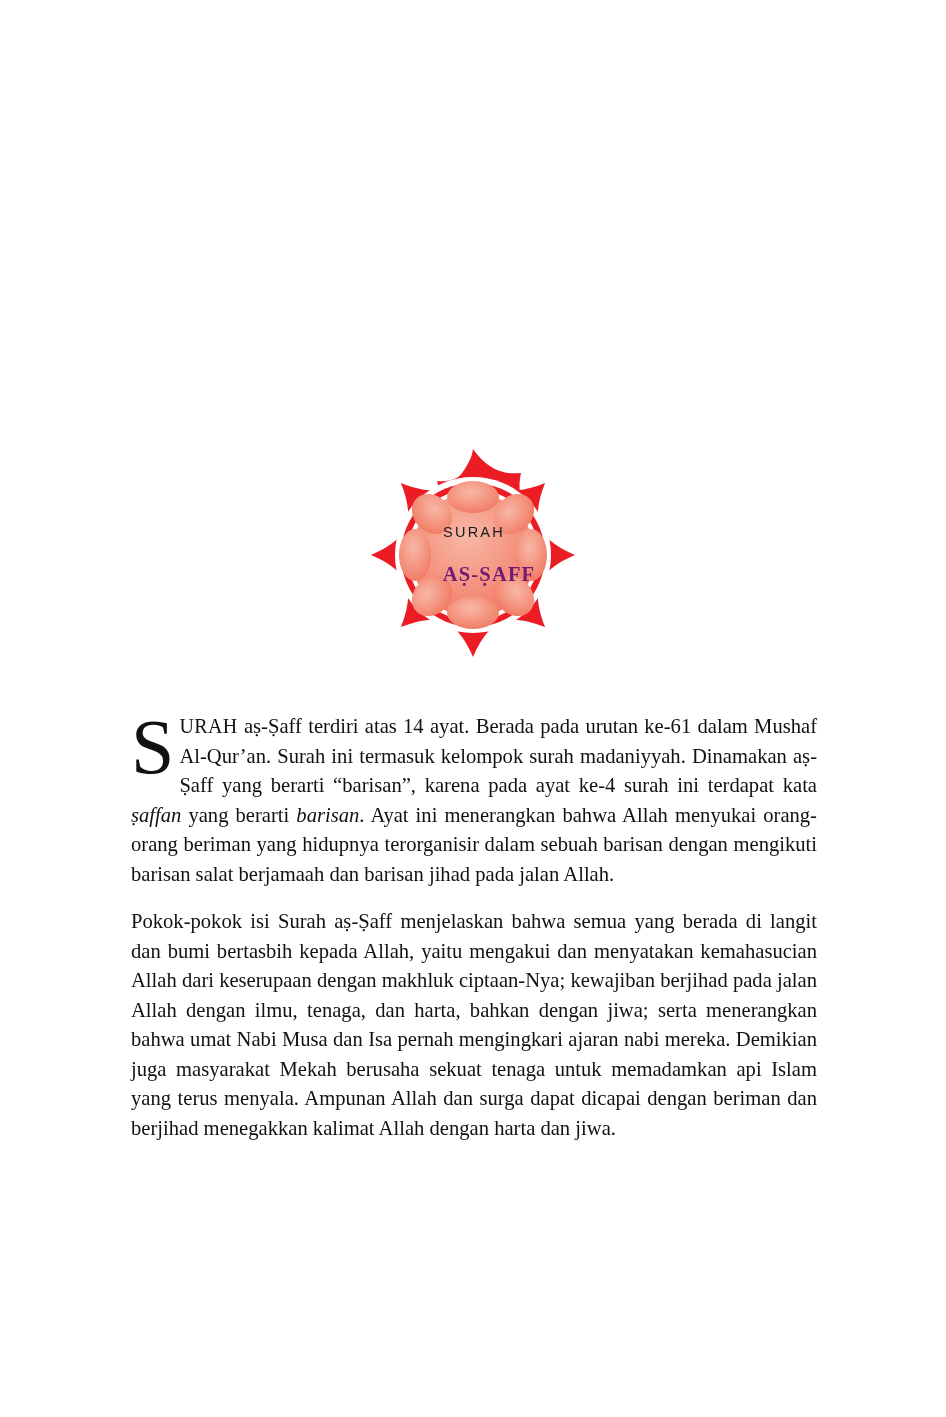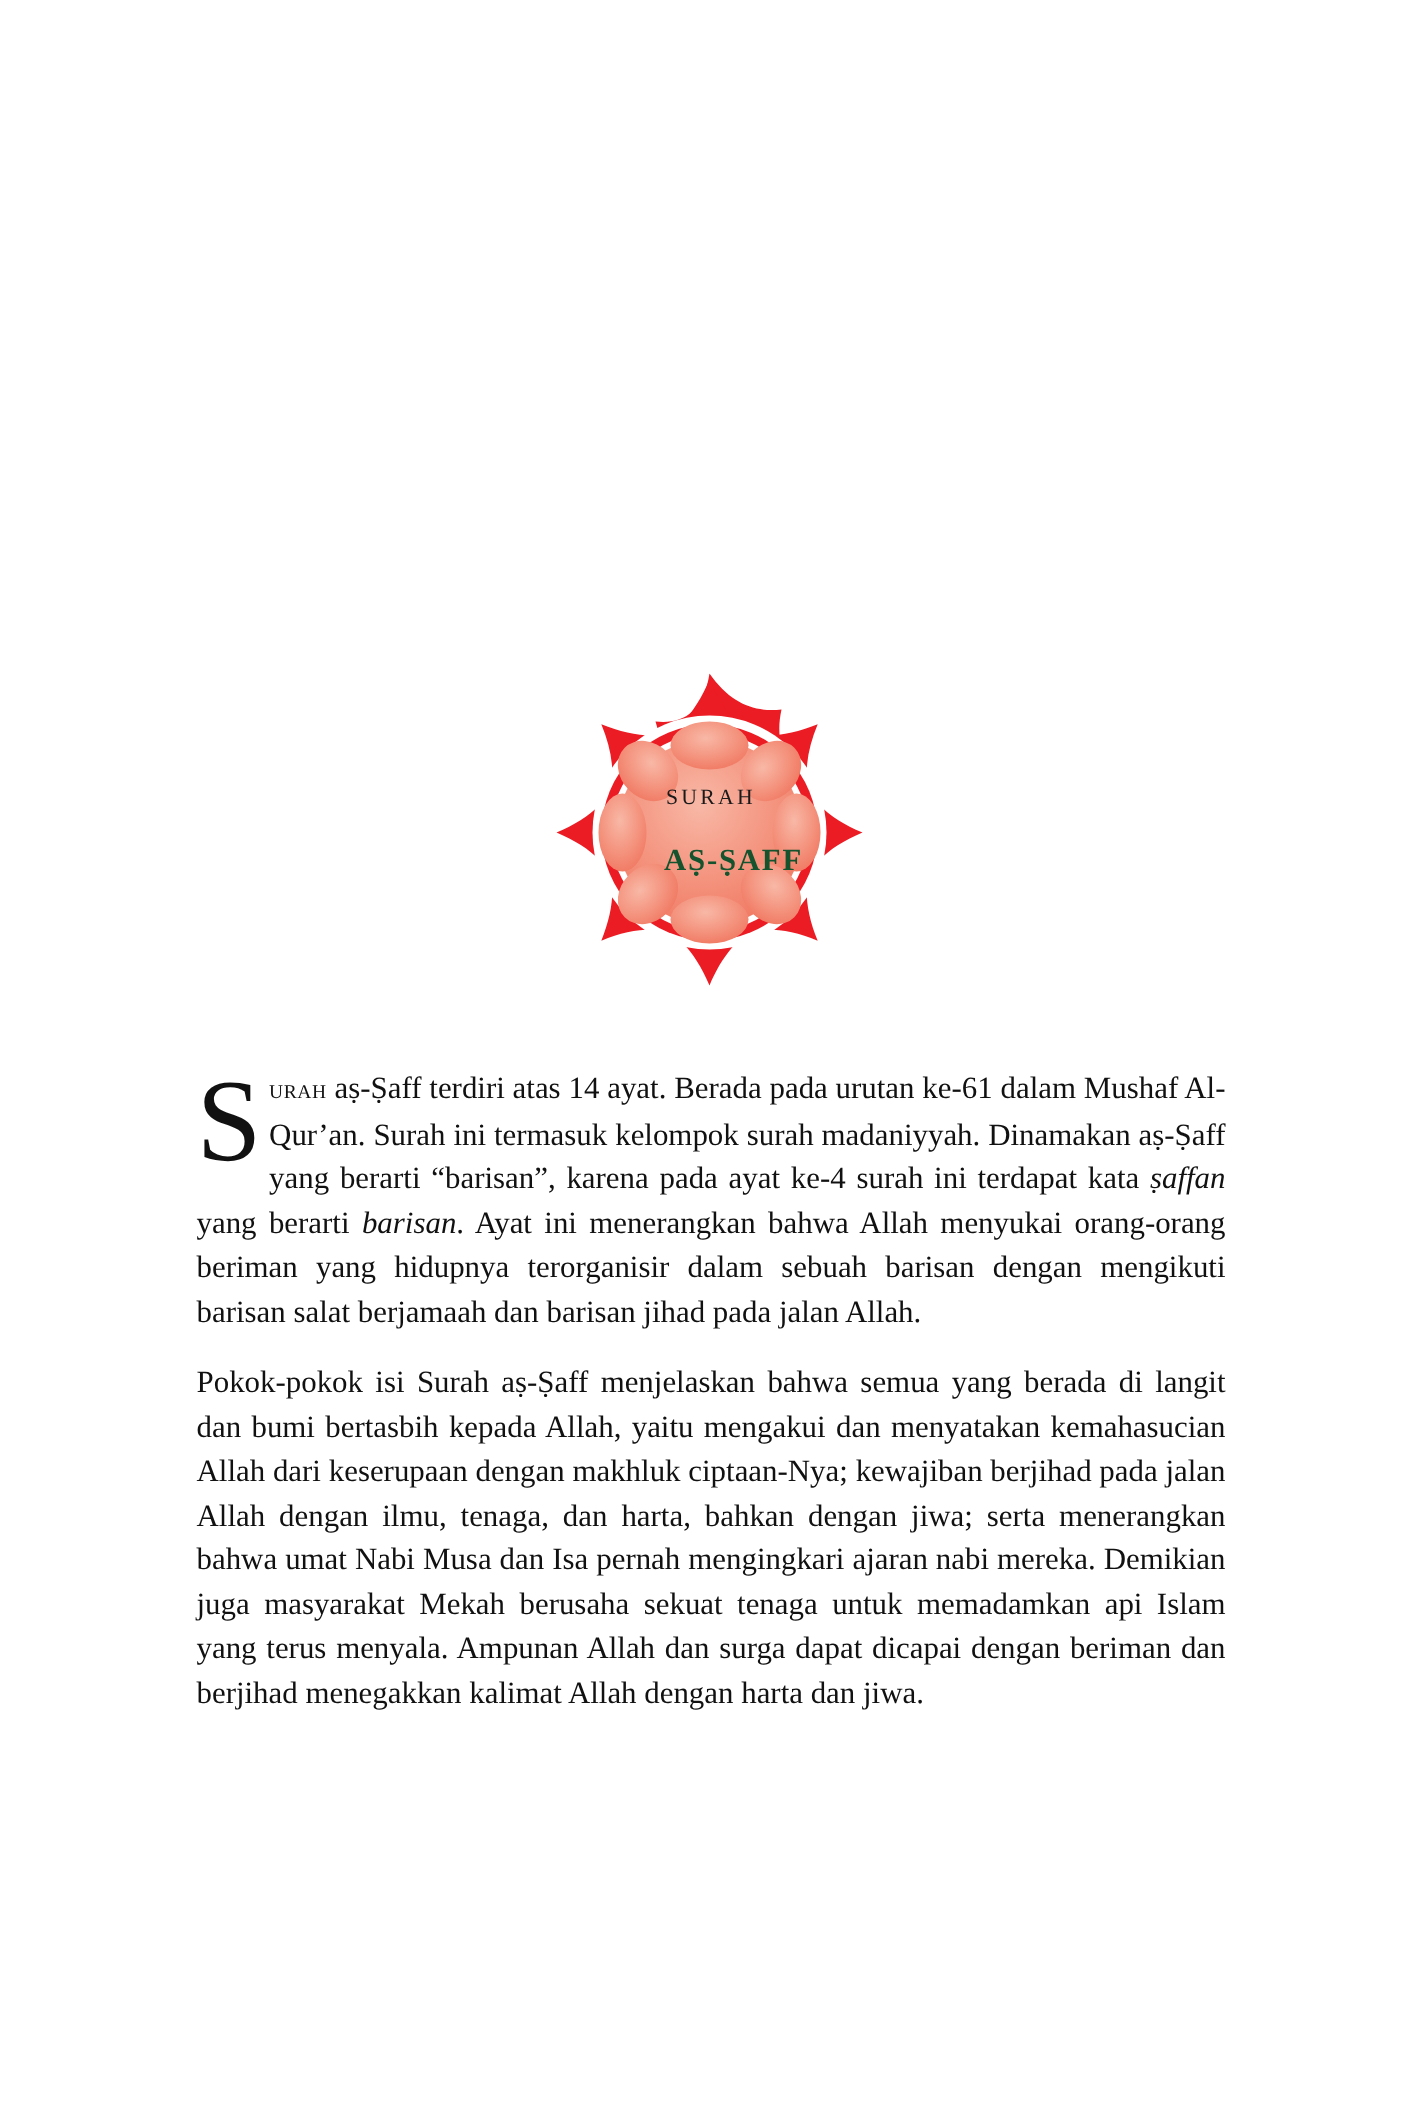--- a/index.html
+++ b/index.html
@@ -51,34 +51,34 @@
     width: 228px;
     height: 212px;
     display: flex;
     flex-direction: column;
     align-items: center;
     justify-content: center;
     text-align: center;
     pointer-events: none;
   }
   .medallion-text .sur {
-    font-family: Liberation Serif, serif;
+    font-family: Liberation Sans, sans-serif;
     font-size: 14.5px;
     letter-spacing: 2.2px;
     color: #1a1a1a;
     line-height: 1.2;
     margin-bottom: 21px;
     text-indent: 2px;
   }
   .medallion-text .name {
     font-family: "Liberation Serif", serif;
     font-weight: bold;
     font-size: 20.5px;
     letter-spacing: 1.2px;
-    color: #14532d;
+    color: #701a75;
     line-height: 1.2;
     margin-left: 32px;
   }
 
   
   .body-col {
     position: absolute;
     left: 131px;
     top: 712px;
     width: 686px;
@@ -98,21 +98,21 @@
   .dropcap {
     float: left;
     font-family: "Liberation Serif", serif;
     font-size: 78px;
     line-height: 62px;
     padding: 4px 3px 0 0;
     margin: 0 2px 0 0;
     color: #111111;
   }
   .smallcaps {
-    font-size: 13px;
+    font-size: 20px;
     letter-spacing: 0.4px;
   }
   em { }
 </style>
 </head>
 <body>
 
 <div class="page">
 
   <div class="medallion-wrap">

